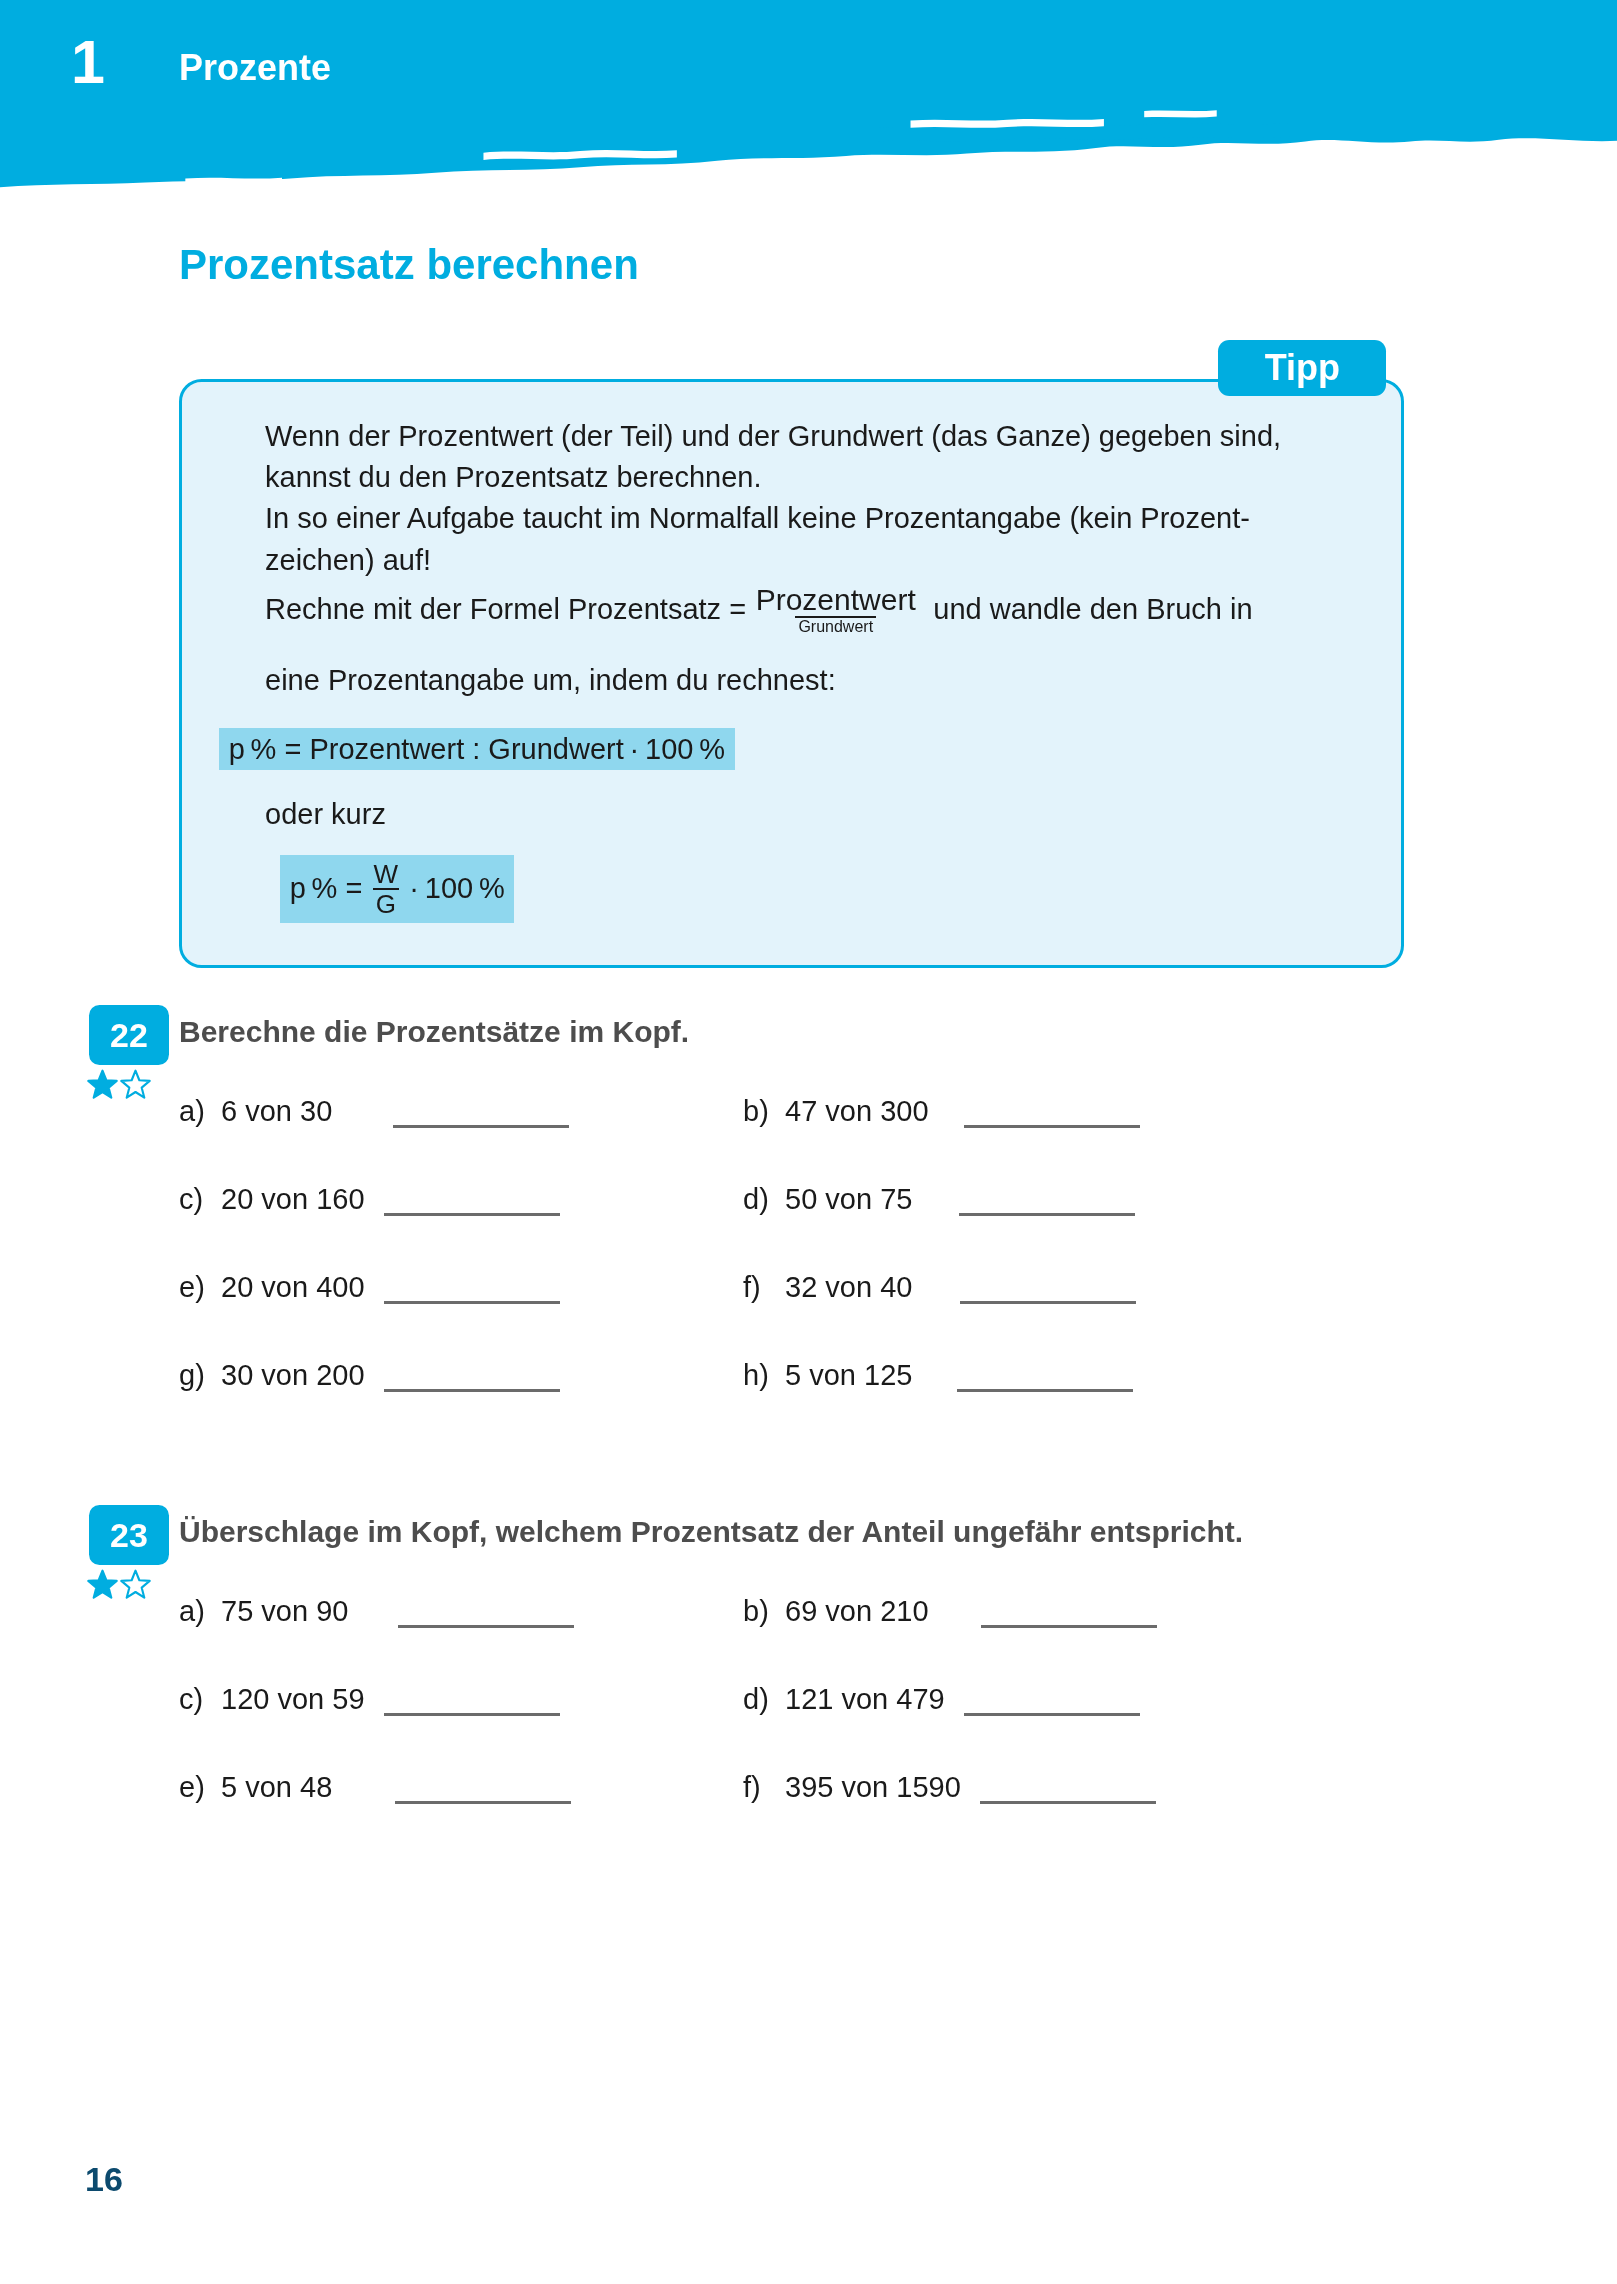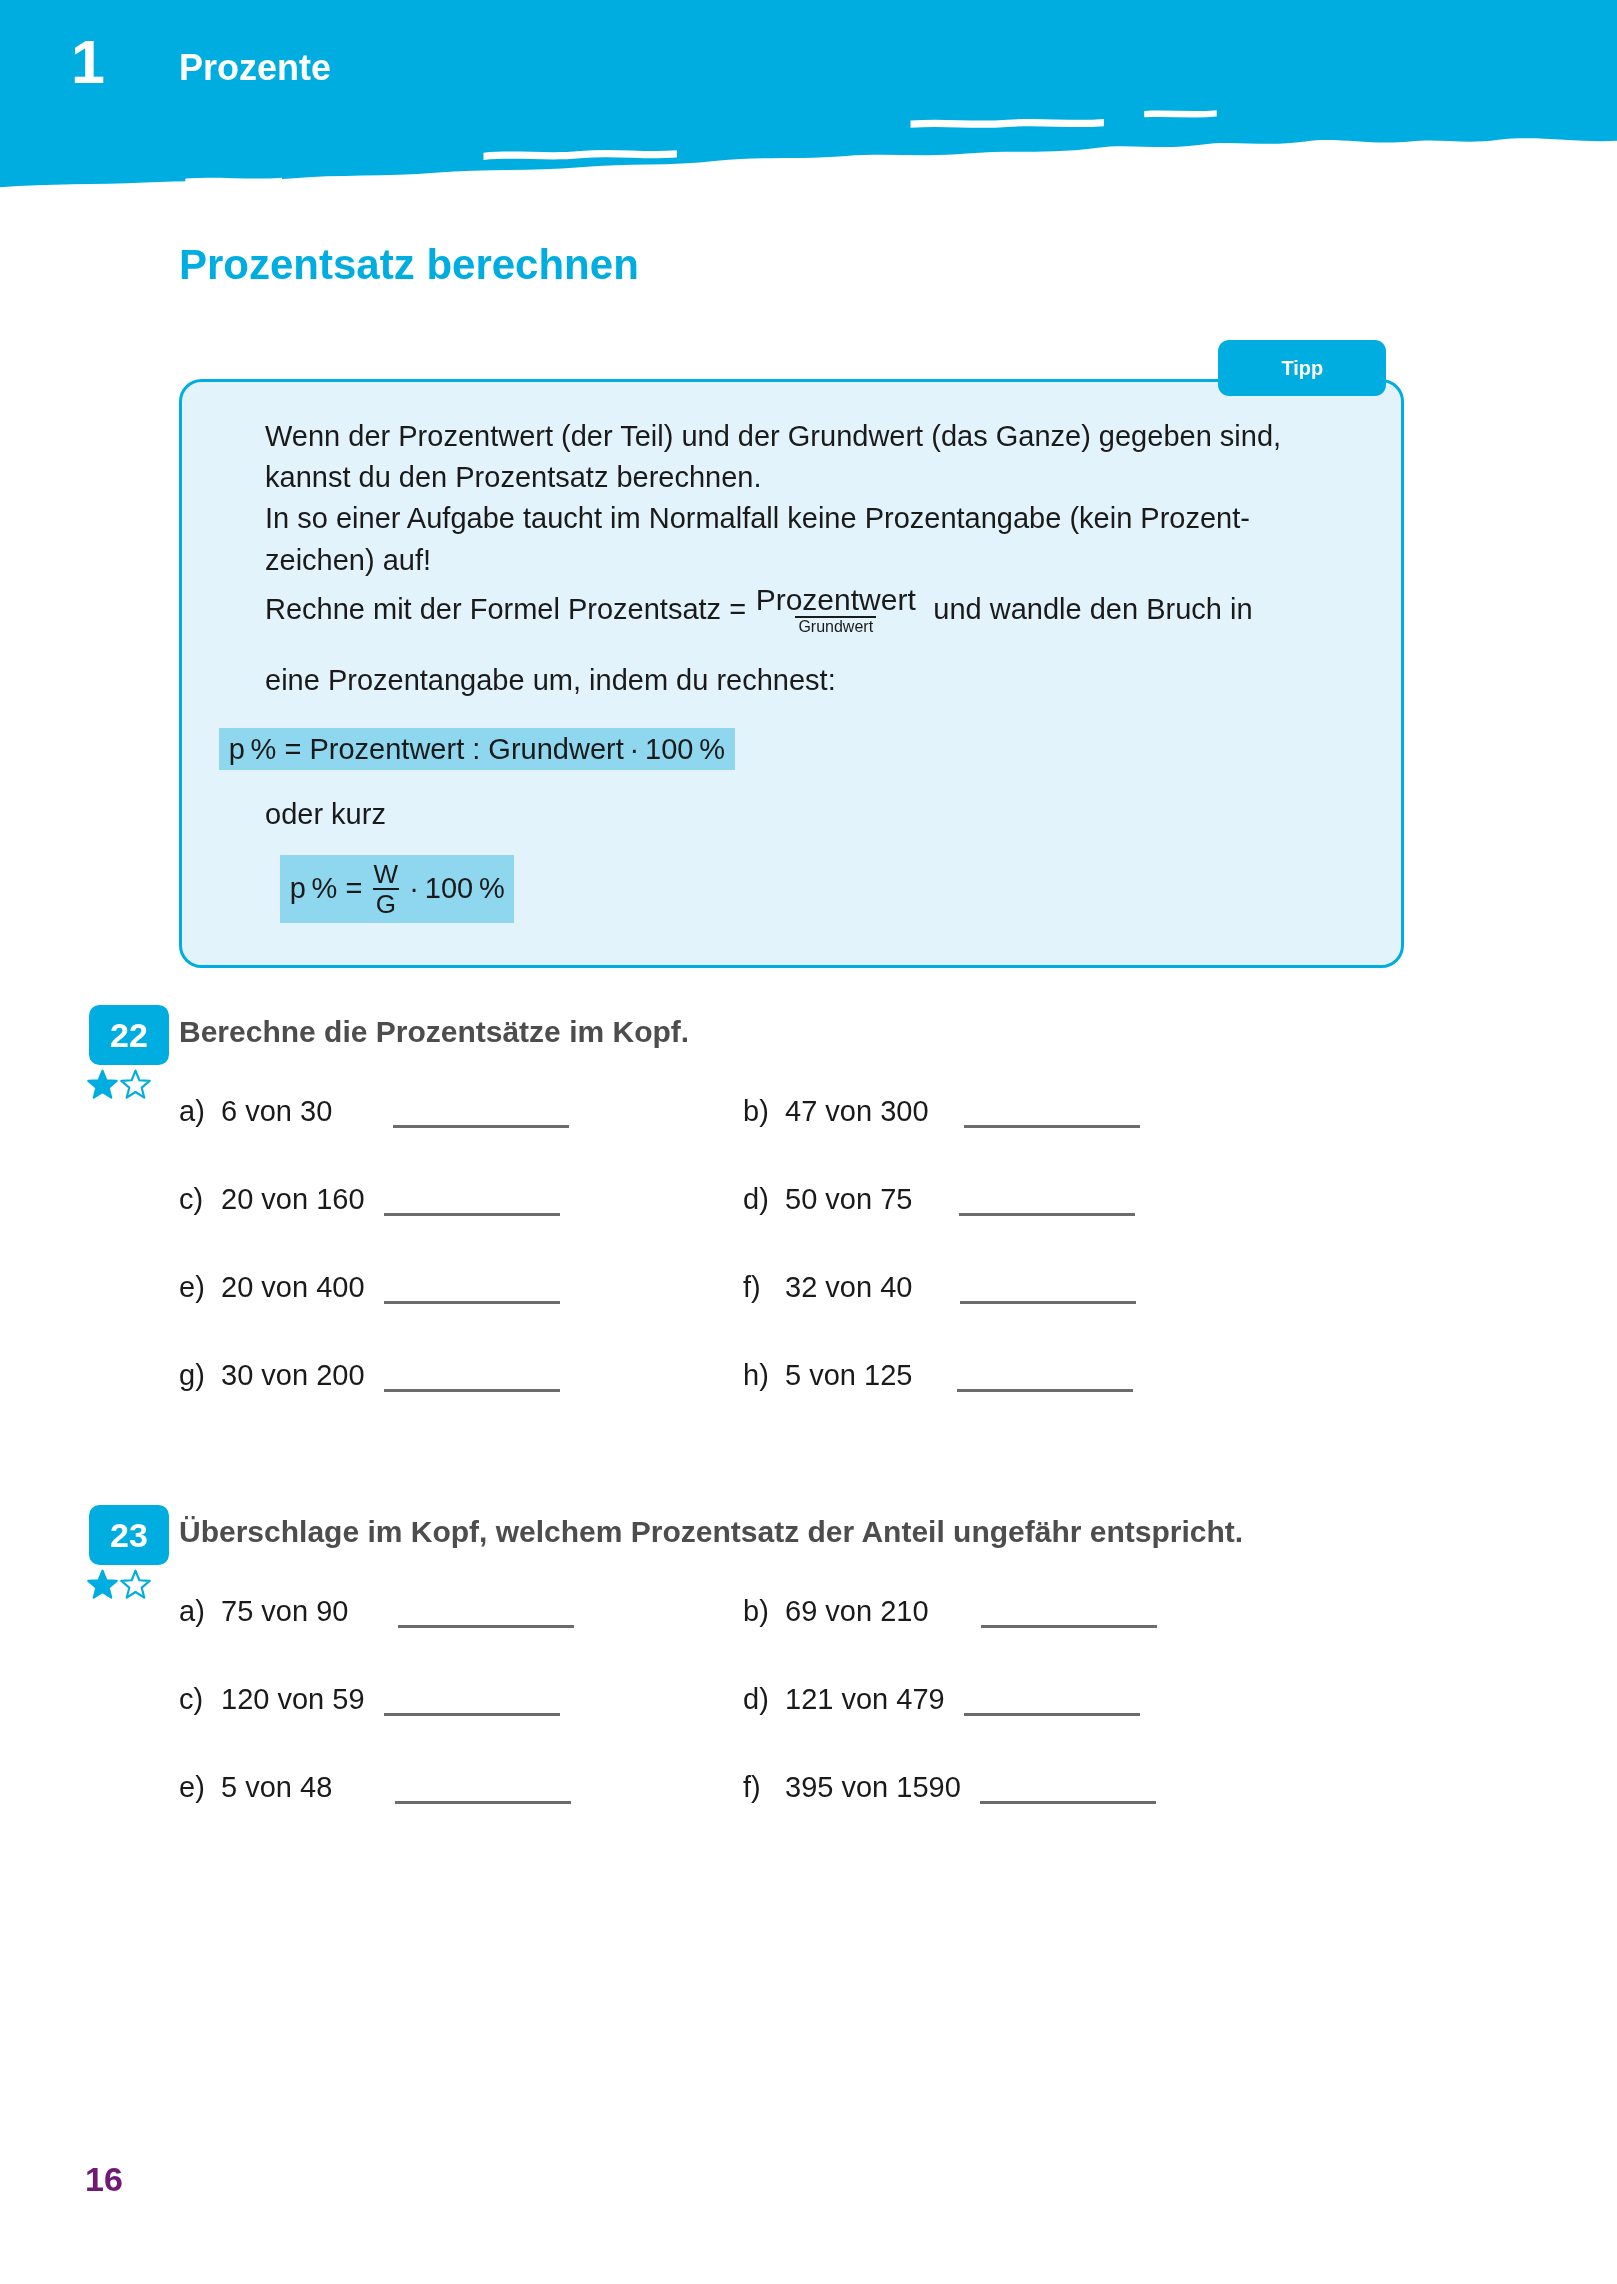--- a/index.html
+++ b/index.html
@@ -65,21 +65,21 @@
   }
   .tipp-badge {
     position: absolute;
     right: 17.7px;
     top: -39px;
     width: 168px;
     height: 56px;
     background: #00ADE0;
     border-radius: 11.3px;
     color: #ffffff;
-    font-size: 20px;
+    font-size: 36px;
     font-weight: bold;
     display: flex;
     align-items: center;
     justify-content: center;
     z-index: 3;
   }
   .tipp-box {
     position: relative;
     border: 3.2px solid #00ADE0;
     border-radius: 22.6px;
@@ -180,21 +180,21 @@
     vertical-align: bottom;
   }
 
   
   .page-number {
     position: absolute;
     left: 85px;
     bottom: 85px;
     font-size: 34px;
     font-weight: bold;
-    color: #701a75;
+    color: #0c4a6e;
   }
 </style>
 </head>
 <body>
 
 <div class="header-banner">
   <svg viewBox="0 0 2008 260" preserveAspectRatio="none">
     <path fill="#00ADE0" d="
       M0,0 H2008 V175
       C1960,178 1905,168 1860,174

